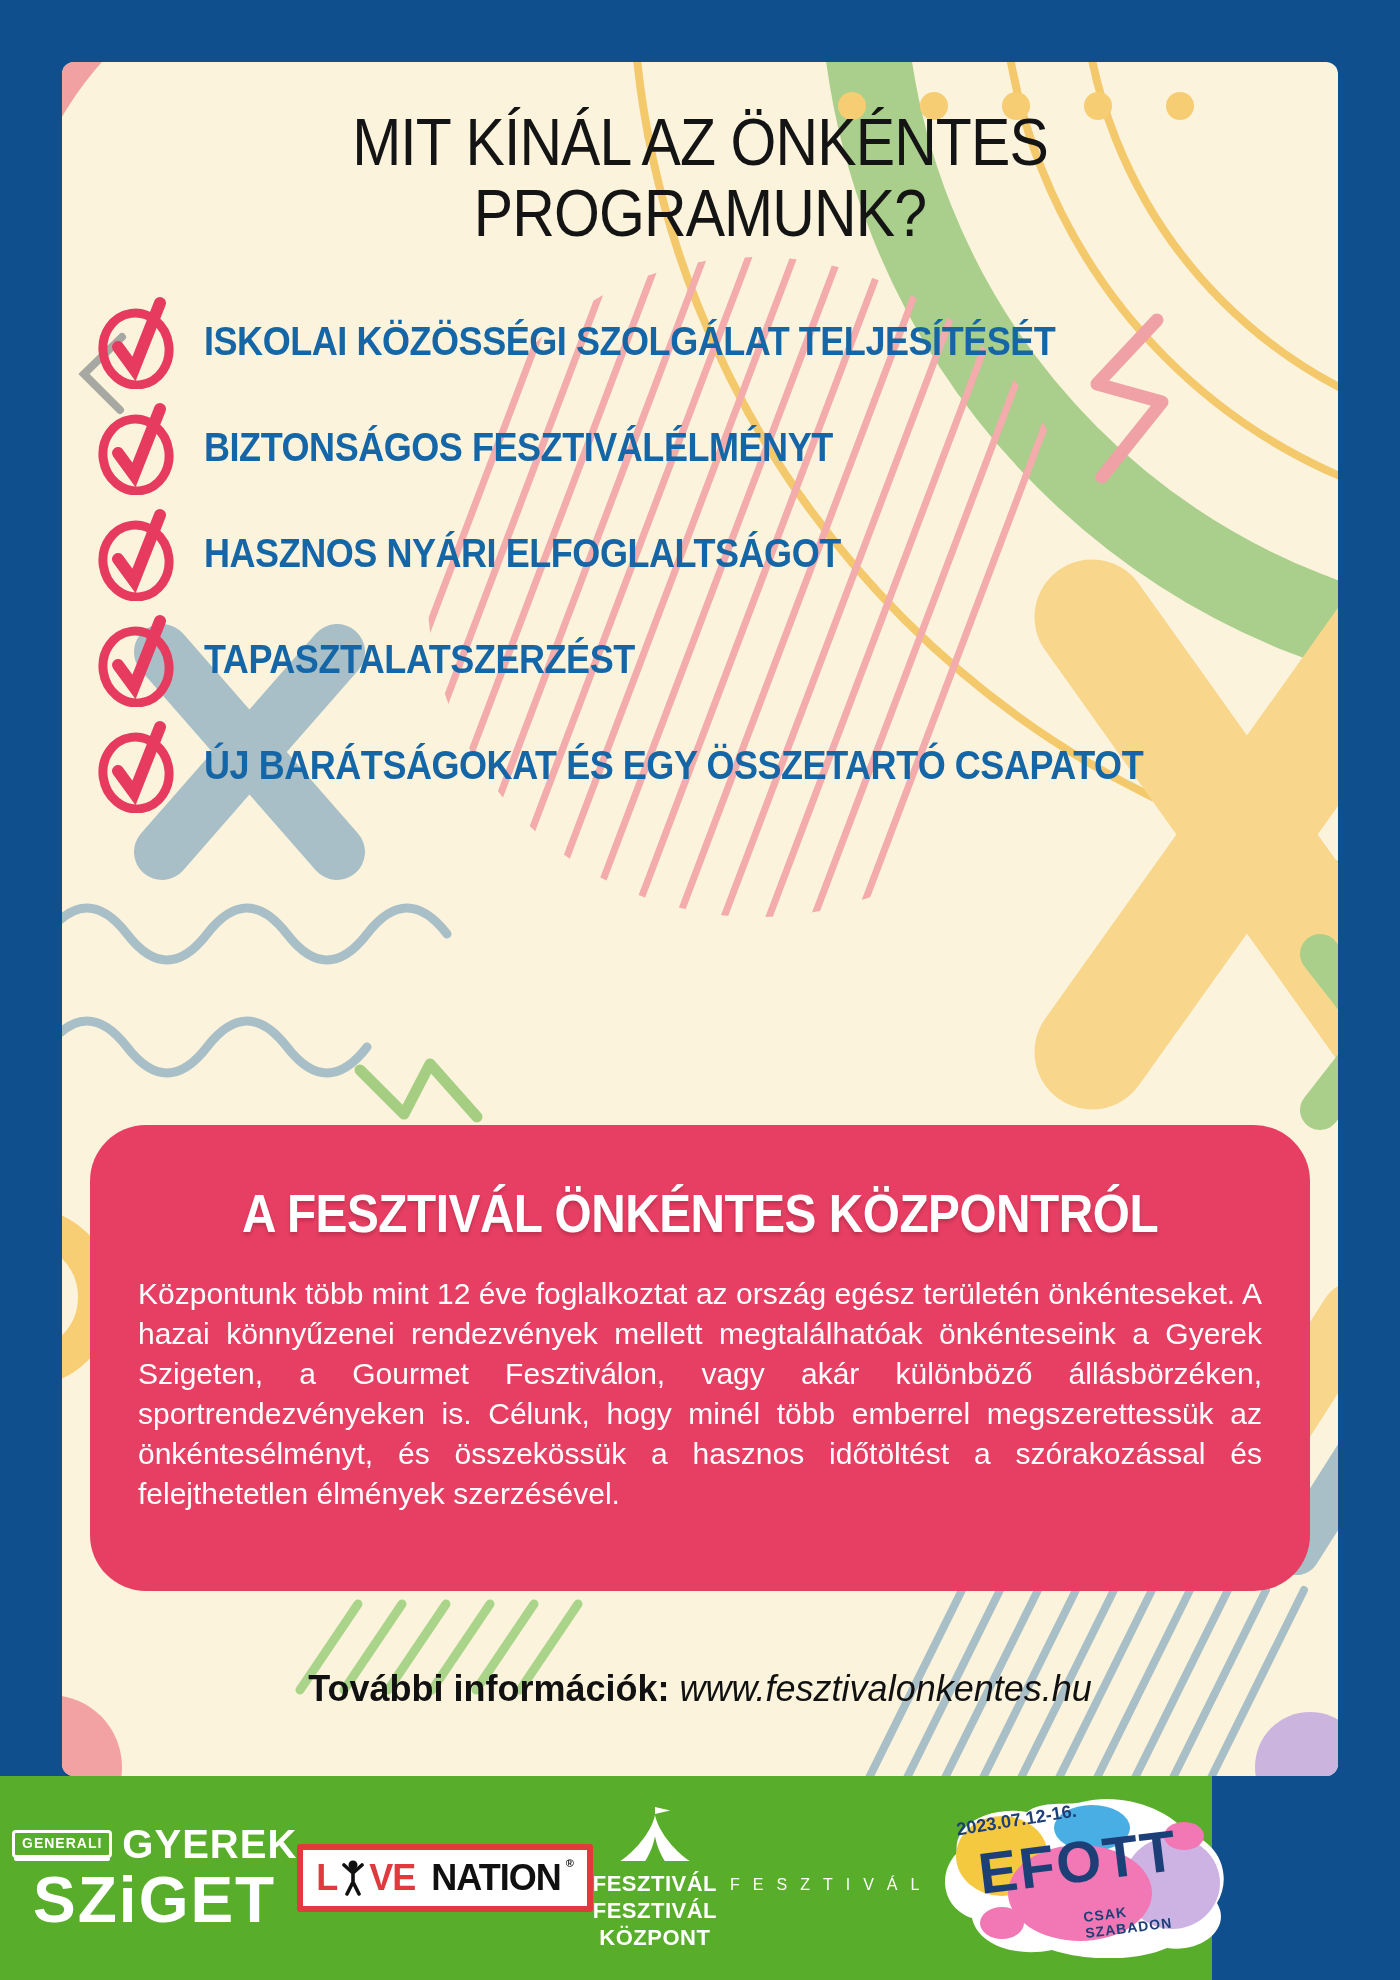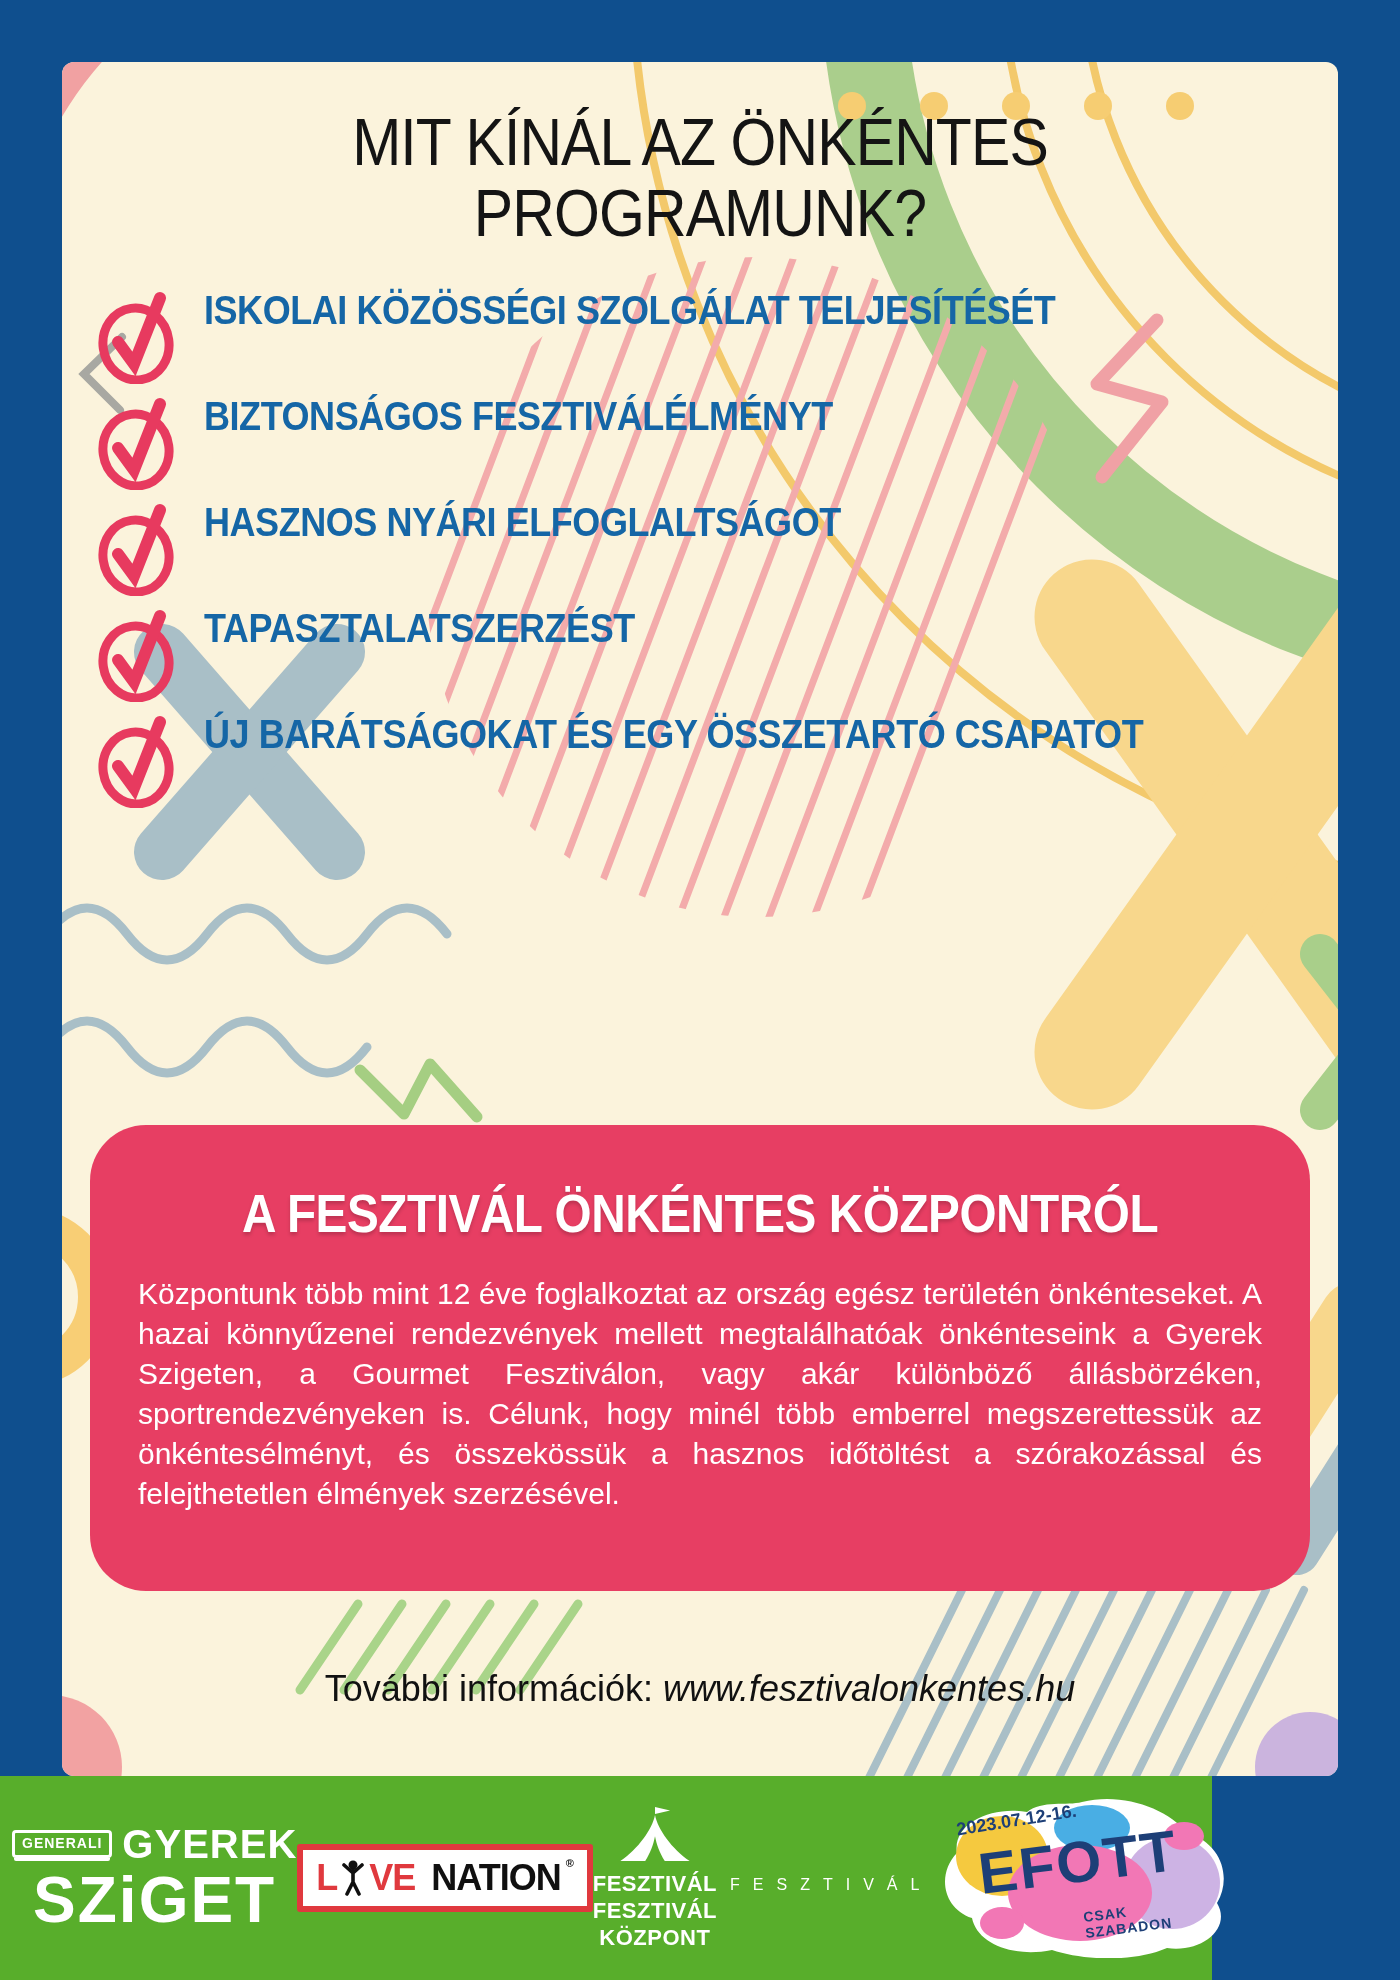--- a/index.html
+++ b/index.html
@@ -14,21 +14,21 @@
   svg.deco{position:absolute;left:0;top:0;width:1276px;height:1714px;}
   .title{
     position:absolute;top:44px;left:0;width:100%;text-align:center;
     color:#141414;font-weight:400;z-index:3;
   }
   .title .line{
     font-size:67px;line-height:71px;letter-spacing:-1px;
     transform:scaleX(.88);transform-origin:center;
   }
   .checklist{position:absolute;top:226px;left:34px;right:20px;z-index:3;}
-  .check-row{display:flex;align-items:flex-start;height:106px;gap:26px;}
+  .check-row{display:flex;align-items:center;height:106px;gap:26px;}
   .check-ic{flex:0 0 82px;height:96px;}
   .check-label{
     color:#1566A6;font-weight:800;font-size:40px;letter-spacing:-0.5px;
     transform:scaleX(.9);transform-origin:left center;white-space:nowrap;
   }
   .card{
     position:absolute;left:28px;top:1063px;width:1220px;height:466px;
     background:#E73E63;border-radius:56px;color:#fff;z-index:3;box-sizing:border-box;
   }
   .card h2{
@@ -37,21 +37,21 @@
     text-shadow:0 3px 4px rgba(0,0,0,.18);
   }
   .card p{
     margin:30px 48px 0;font-size:30px;line-height:40px;text-align:justify;
     font-weight:400;
   }
   .moreinfo{
     position:absolute;top:1606px;left:0;width:100%;text-align:center;
     font-size:36px;color:#111;z-index:3;
   }
-  .moreinfo .lbl{font-weight:400;}
+  .moreinfo .lbl{font-weight:700;}
   .moreinfo .url{font-style:italic;font-weight:400;}
   .footer{
     position:absolute;left:0;bottom:0;width:1212px;height:204px;background:#58AE2B;
     display:flex;align-items:center;justify-content:space-evenly;
     padding:0 12px;box-sizing:border-box;z-index:5;
   }
   
   .gysz{color:#fff;display:flex;flex-direction:column;align-items:center;line-height:1;}
   .gysz .r1{display:flex;align-items:center;gap:10px;}
   .gysz .generali{border:3px solid #fff;border-radius:4px;font-size:14px;font-weight:700;

